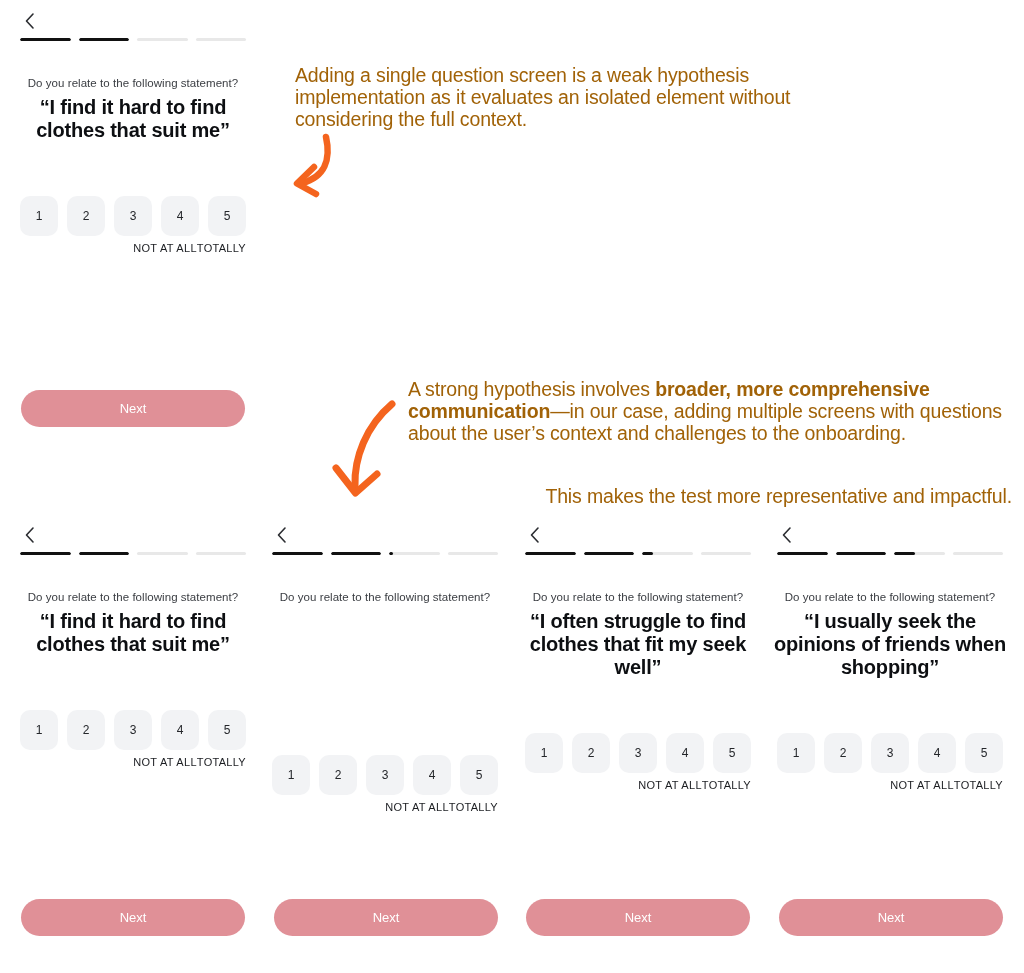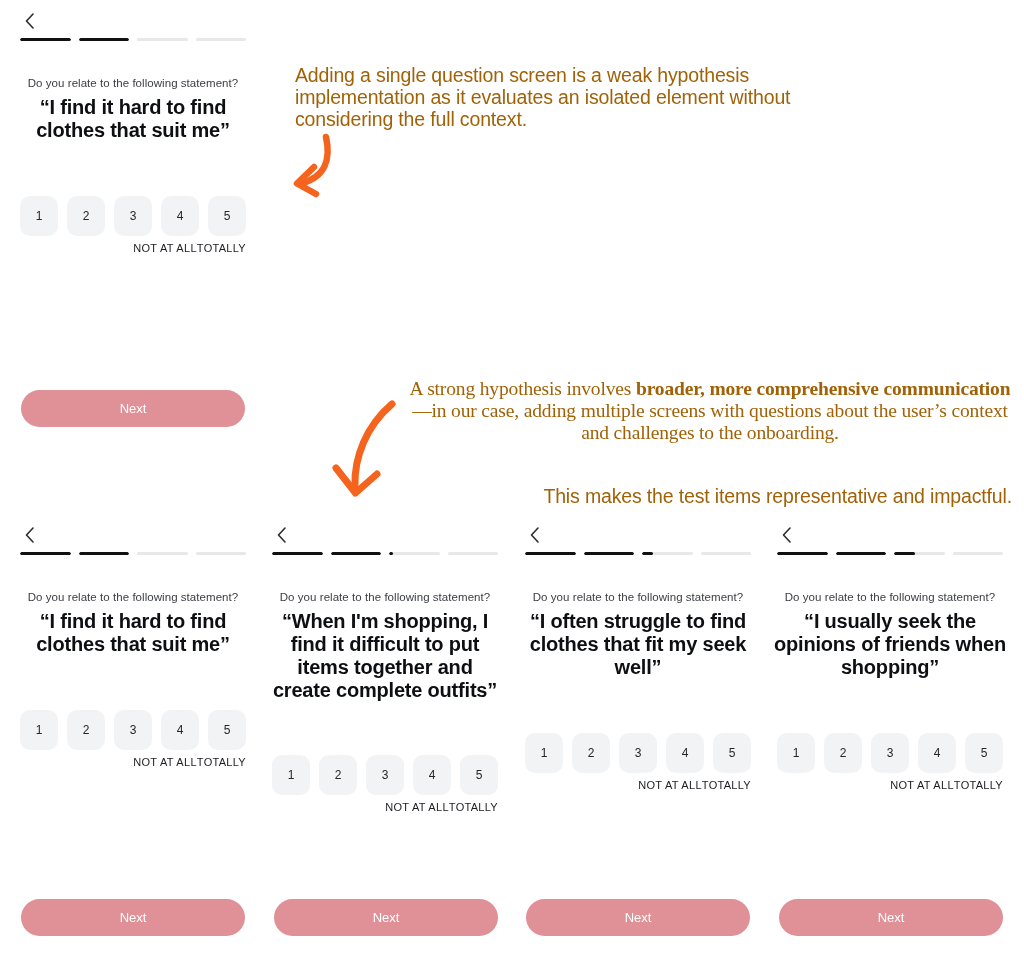--- a/index.html
+++ b/index.html
@@ -150,21 +150,21 @@
   .arrow svg { display: block; }
 
   
   #screen-top      { left: 0px;   top: 8px;   width: 266px; height: 430px; }
   #screen-b1       { left: 0px;   top: 522px; width: 266px; height: 300px; }
   #screen-b2       { left: 252px; top: 522px; width: 266px; height: 300px; }
   #screen-b3       { left: 505px; top: 522px; width: 266px; height: 300px; }
   #screen-b4       { left: 757px; top: 522px; width: 266px; height: 300px; }
 
   #annotation-1 { left: 295px; top: 64px;  width: 560px; text-align: left; }
-  #annotation-2 { left: 408px; top: 378px; width: 604px; text-align: center; font-family: Liberation Serif, serif; }
+  #annotation-2 { left: 408px; top: 378px; width: 604px; text-align: left; }
   #annotation-3 { left: 408px; top: 485px; width: 604px; text-align: right; }
 
   #arrow-1 { left: 268px; top: 133px; }
   #arrow-2 { left: 330px; top: 398px; }
 </style>
 </head>
 <body>
 
 <div class="screen" id="screen-top">
   <div class="screen-inner">
@@ -208,21 +208,21 @@
     </div>
 
     <button class="next-button" style="top:382px;">Next</button>
   </div>
 </div>
 
 <div class="annotation" id="annotation-1">Adding a single question screen is a weak hypothesis implementation as it evaluates an isolated element without considering the full context.</div>
 
 <div class="annotation" id="annotation-2"><span>A strong hypothesis involves </span><b>broader, more comprehensive communication</b><span>—in our case, adding multiple screens with questions about the user’s context and challenges to the onboarding.</span></div>
 
-<div class="annotation" id="annotation-3">This makes the test items representative and impactful.</div>
+<div class="annotation" id="annotation-3">This makes the test more representative and impactful.</div>
 
 <div class="arrow" id="arrow-1">
   <svg width="72" height="76" viewBox="0 0 72 76" fill="none">
     <path d="M58 4 C63 26, 57 44, 34 50" stroke="#f4641e" stroke-width="6.5" stroke-linecap="round" fill="none"></path>
     <path d="M46 34 L29 50.5 L48 61" stroke="#f4641e" stroke-width="6.5" stroke-linecap="round" stroke-linejoin="round" fill="none"></path>
   </svg>
 </div>
 
 <div class="arrow" id="arrow-2">
   <svg width="80" height="110" viewBox="0 0 80 110" fill="none">
@@ -287,21 +287,20 @@
           <i style="width: 100%;"></i>
         </span>
       <span class="progress-seg">
           <i style="width: 8%;"></i>
         </span>
       <span class="progress-seg">
           <i style="width: 0%;"></i>
         </span>
     </div>
     <div class="prompt">Do you relate to the following statement?</div>
-    <div class="statement">“When I'm shopping, I find it difficult to put items together and create complete outfits”</div>
     <div class="rating-row" style="top:233px;">
       <div class="rating-cell">1</div>
       <div class="rating-cell">2</div>
       <div class="rating-cell">3</div>
       <div class="rating-cell">4</div>
       <div class="rating-cell">5</div>
     </div>
     <div class="scale-labels" style="top:279px;">
       <span>NOT AT ALL</span>
       <span>TOTALLY</span>

